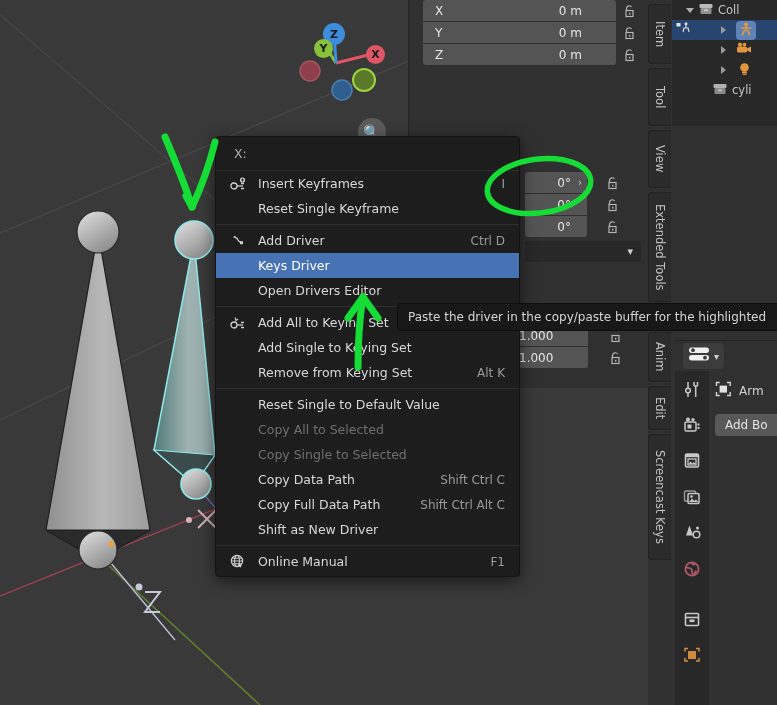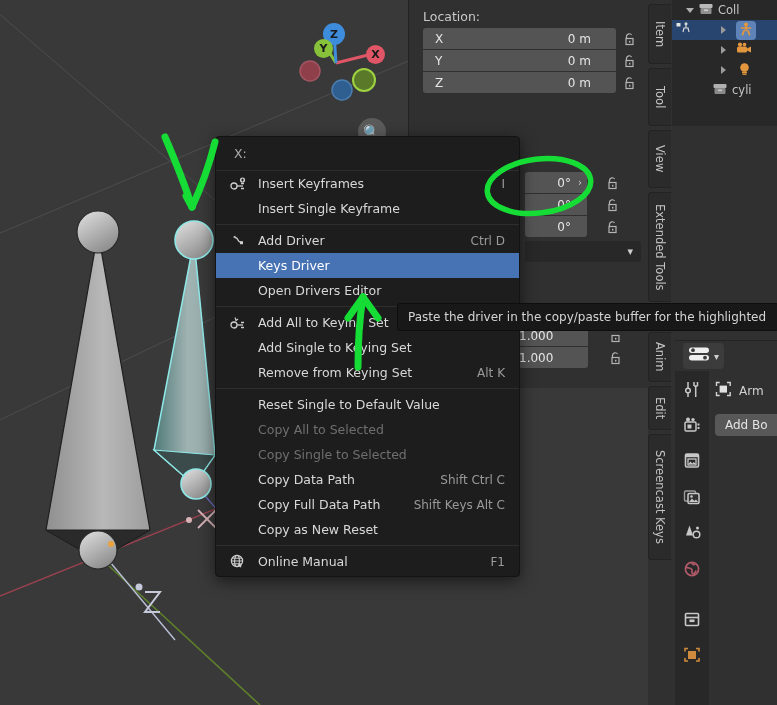--- a/index.html
+++ b/index.html
@@ -61,21 +61,21 @@
   .nfield {
     flex:1; height: 21px; background:#545454; border-radius:3px;
     display:flex; align-items:center; position:relative;
     color:#e6e6e6; font-size:12px;
   }
   .nfield.stk { border-radius:0; }
   .nfield.first { border-radius:3px 3px 0 0; }
   .nfield.last { border-radius:0 0 3px 3px; }
   .nfield .fl { padding-left:12px; }
   .nfield .fv { position:absolute; left:0; right:0; text-align:center; }
-  .nfield .fv.right { text-align:right; right: 25px; left:auto; }
+  .nfield .fv.right { text-align:right; right: 34px; left:auto; }
   .lock { width:26px; display:flex; align-items:center; justify-content:center; }
   .dd {
     margin: 4px 6px 0 14px; height: 21px; background:#282828;
     border-radius:3px; display:flex; align-items:center; justify-content:flex-end;
     padding-right: 8px;
   }
 
   
   #ctxmenu {
     position:absolute; left:215px; top:136px; width:305px;
@@ -207,21 +207,20 @@
       <div class="giz-lbl" style="position:absolute;left:82px;top:37px;background:#e05667;">X</div>
     </div>
 
     <div style="position:absolute;left:358px;top:118px;width:28px;height:28px;border-radius:50%;background:#5b5b5b;display:flex;align-items:center;justify-content:center;">
       <span style="color:#ddd;font-size:14px;">🔍</span>
     </div>
   </div>
 
   <div id="npanel">
 
-    <div class="sec-label">Location:</div>
 
     <div class="field-row">
       <div class="nfield first">
         <span class="fl">X</span>
         <span class="fv right">0 m</span>
       </div>
       <span class="lock">
         <svg width="13" height="14" viewBox="0 0 13 14">
             <path d="M3.5 6.5V4.2a2.8 2.8 0 0 1 5.1-1.2" fill="none" stroke="#b4b4b4" stroke-width="1.2"></path>
             <rect x="3" y="6.5" width="7" height="6" fill="none" stroke="#b4b4b4" stroke-width="1.2"></rect>
@@ -344,21 +343,21 @@
             <path d="M7 9h6" stroke="#cfcfcf" stroke-width="1.3"></path>
             <path d="M11 11.5h3M11 6.5h3" stroke="#cfcfcf" stroke-width="1.3"></path>
             <circle cx="12.5" cy="3" r="2.6" fill="#cfcfcf"></circle>
             <path d="M12.5 1.6v2.8M11.1 3h2.8" stroke="#1d1d1d" stroke-width="1"></path>
           </svg>
       </span>
       <span>Insert Keyframes</span>
       <span class="sc">I</span>
     </div>
     <div class="mi">
-      <span>Insert Single Keyframe</span>
+      <span>Reset Single Keyframe</span>
     </div>
 
     <div class="sep"></div>
 
     <div class="mi">
       <span class="mic">
         <svg width="16" height="14" viewBox="0 0 16 14">
             <path d="M3 3l2.5-1.6L5 4.2z" fill="#cfcfcf"></path>
             <path d="M5 3.5c4 0 2 5 6 5" fill="none" stroke="#cfcfcf" stroke-width="1.3"></path>
             <rect x="10" y="7.2" width="3" height="3" fill="#cfcfcf"></rect>
@@ -405,24 +404,24 @@
     </div>
     <div class="mi dis">
       <span>Copy Single to Selected</span>
     </div>
     <div class="mi">
       <span>Copy Data Path</span>
       <span class="sc">Shift Ctrl C</span>
     </div>
     <div class="mi">
       <span>Copy Full Data Path</span>
-      <span class="sc">Shift Keys Alt C</span>
-    </div>
-    <div class="mi">
-      <span>Copy as New Reset</span>
+      <span class="sc">Shift Ctrl Alt C</span>
+    </div>
+    <div class="mi">
+      <span>Shift as New Driver</span>
     </div>
 
     <div class="sep"></div>
 
     <div class="mi">
       <span class="mic">
         <svg width="16" height="15" viewBox="0 0 16 15">
             <circle cx="7" cy="7" r="5.6" fill="none" stroke="#cfcfcf" stroke-width="1.2"></circle>
             <ellipse cx="7" cy="7" rx="2.4" ry="5.6" fill="none" stroke="#cfcfcf" stroke-width="1.1"></ellipse>
             <path d="M1.4 7h11.2M2.3 4.2h9.4M2.3 9.8h9.4" stroke="#cfcfcf" stroke-width="1"></path>

